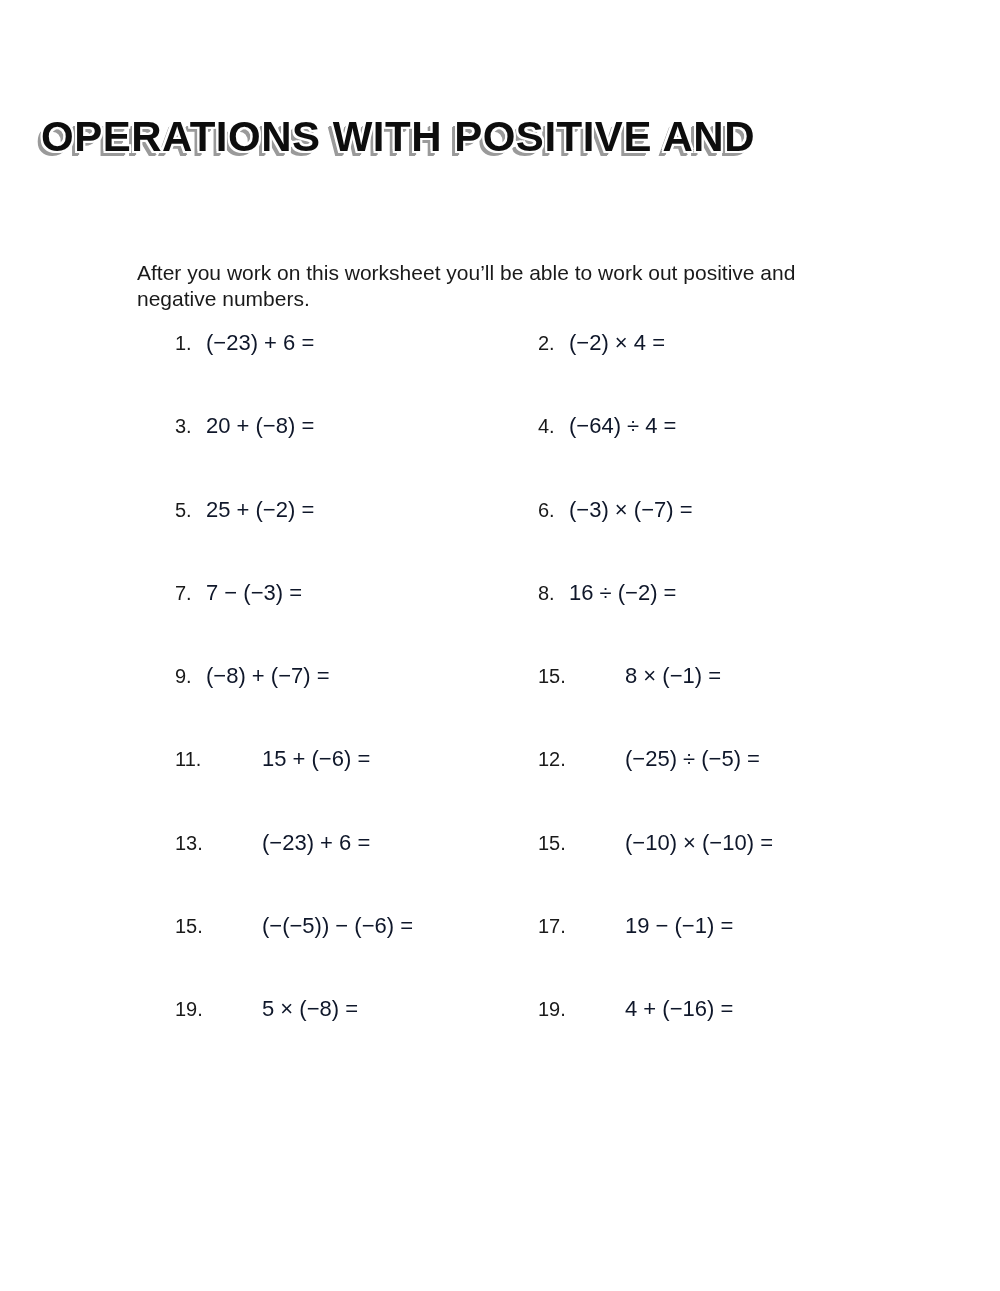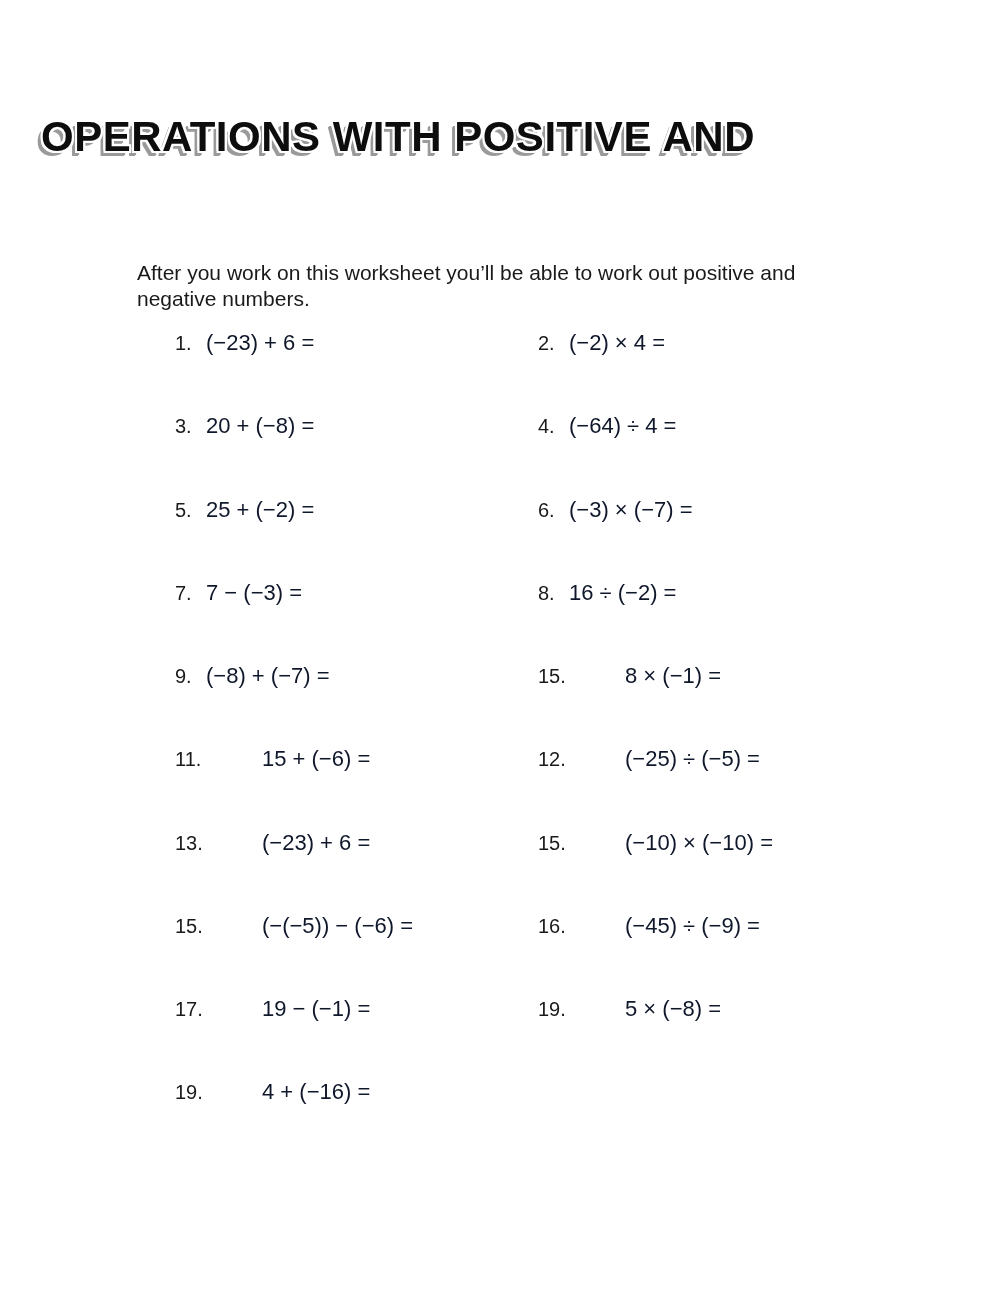--- a/index.html
+++ b/index.html
@@ -146,24 +146,20 @@
   </div>
   <div class="problem wide">
     <span class="pnum">15.</span>
     <span class="pexp">(−10) × (−10) =</span>
   </div>
   <div class="problem wide">
     <span class="pnum">15.</span>
     <span class="pexp">(−(−5)) − (−6) =</span>
   </div>
   <div class="problem wide">
-    <span class="pnum">16.</span>
-    <span class="pexp">(−45) ÷ (−9) =</span>
-  </div>
-  <div class="problem wide">
     <span class="pnum">17.</span>
     <span class="pexp">19 − (−1) =</span>
   </div>
   <div class="problem wide">
     <span class="pnum">19.</span>
     <span class="pexp">5 × (−8) =</span>
   </div>
   <div class="problem wide">
     <span class="pnum">19.</span>
     <span class="pexp">4 + (−16) =</span>

